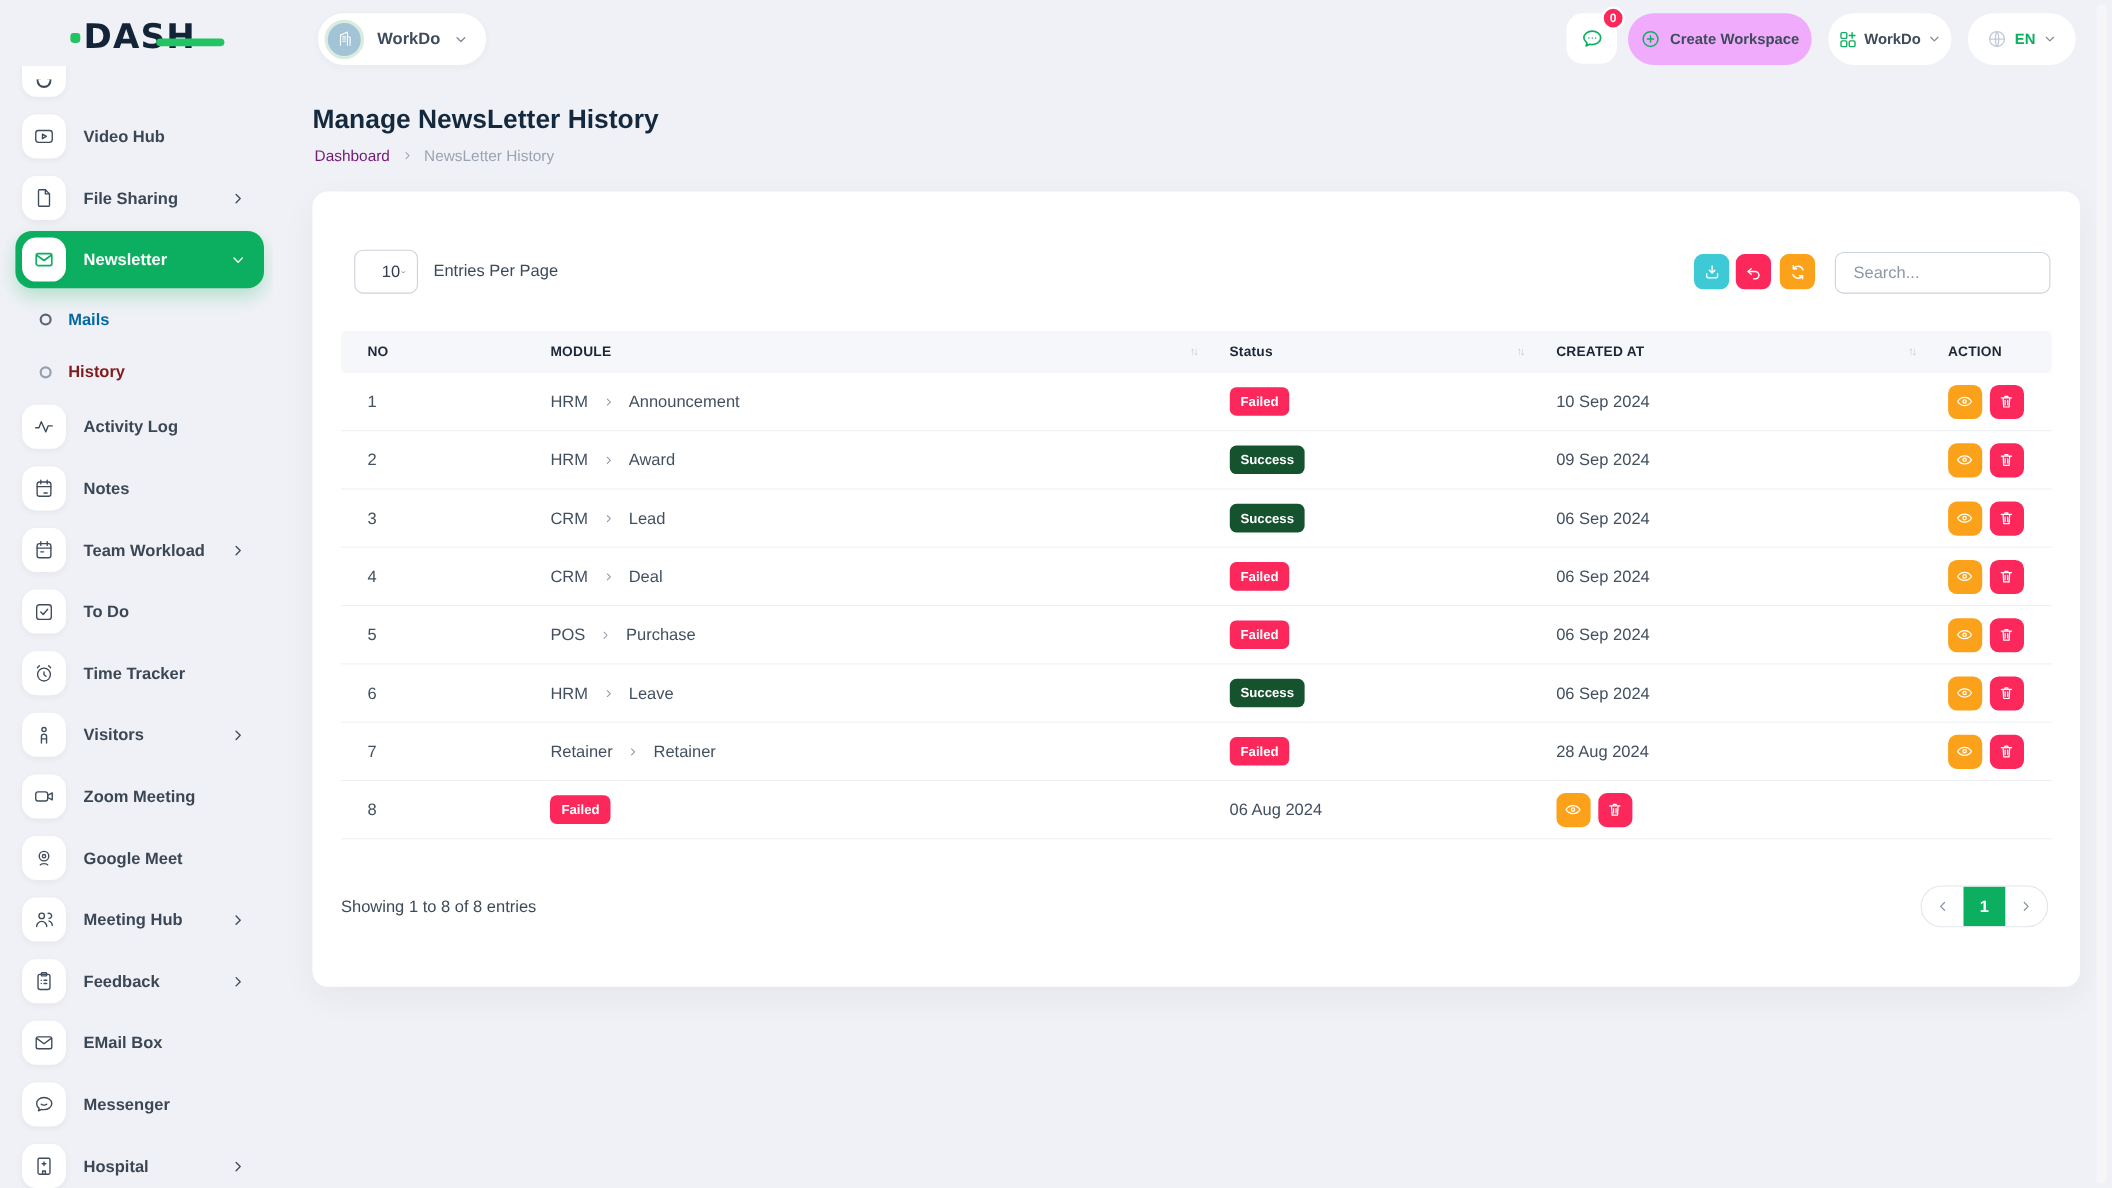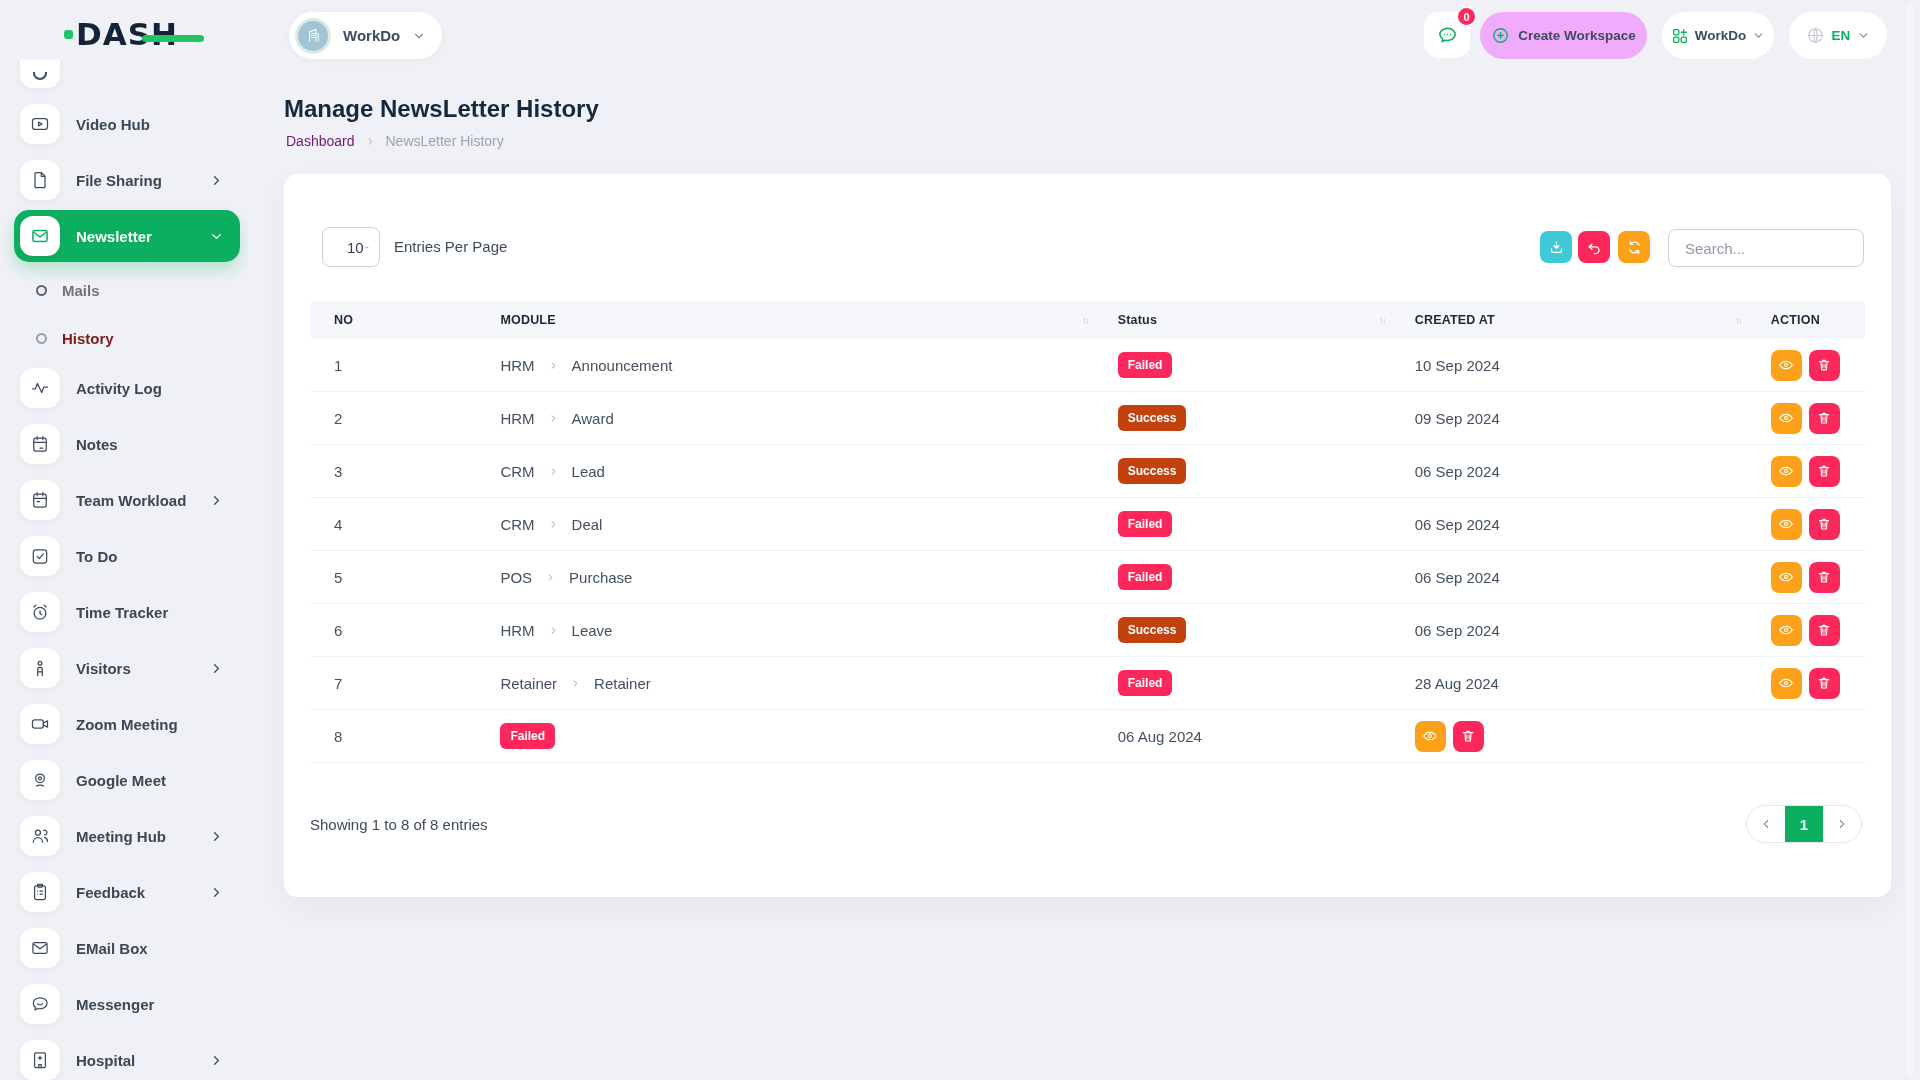--- a/index.html
+++ b/index.html
@@ -23,21 +23,21 @@
   .side-label { margin-left:16px; font-size:15px; font-weight:600; color:#3b4754; white-space:nowrap; }
   .chev-r { position:absolute; right:2px; width:15px; height:15px; stroke:#3f4c5c; stroke-width:2; fill:none; stroke-linecap:round; stroke-linejoin:round; }
   .side-pill { display:flex; align-items:center; height:52px; width:226px; margin:-6px 0 14px 14px; background:#0CAF60; border-radius:15px; padding:0 16px 0 6px; position:relative; cursor:pointer; box-shadow:0 8px 16px rgba(12,175,96,.25); }
   .side-pill .icon-box svg { stroke:#0CAF60; stroke-width:1.8; }
   .side-pill .side-label { color:#fff; font-weight:700; }
   .chev-d { position:absolute; right:16px; width:15px; height:15px; stroke:#fff; stroke-width:2; fill:none; stroke-linecap:round; stroke-linejoin:round; }
   .side-sub { display:flex; align-items:center; height:28px; margin:0 0 20px 36px; cursor:pointer; }
   .side-sub.active { margin-bottom:16px; }
   .sub-dot { width:11px; height:11px; border:2px solid #5a6675; border-radius:50%; flex:none; }
   .side-sub.active .sub-dot { border-color:#93a0af; }
-  .sub-label { margin-left:15px; font-size:15px; font-weight:600; color:#737373; }
+  .sub-label { margin-left:15px; font-size:15px; font-weight:600; color:#0369a1; }
   .side-sub.active .sub-label { color:#7f1d1d; }
 
   
   .ws-pill { position:absolute; left:289px; top:12px; height:47px; background:#fff; border-radius:24px; display:flex; align-items:center; padding:0 16px 0 6px; gap:12px; cursor:pointer; box-shadow:0 2px 8px rgba(30,40,60,.04); }
   .ws-avatar { width:36px; height:36px; border-radius:50%; background:#a3c3d6; border:3px solid #d9ecdf; display:flex; align-items:center; justify-content:center; }
   .ws-avatar svg { width:19px; height:19px; stroke:#fff; stroke-width:1.3; fill:none; stroke-linecap:round; stroke-linejoin:round; }
   .ws-name { font-size:15px; font-weight:600; color:#3e4b5b; }
   .chev-gray { width:14px; height:14px; stroke:#7e8a9a; stroke-width:2; fill:none; stroke-linecap:round; stroke-linejoin:round; }
   .chat-btn { position:absolute; left:1424px; top:12px; width:46px; height:46px; background:#fff; border-radius:15px; display:flex; align-items:center; justify-content:center; cursor:pointer; }
   .chat-btn > svg { width:23px; height:23px; stroke:#0CAF60; stroke-width:1.6; fill:none; stroke-linecap:round; stroke-linejoin:round; }
@@ -78,21 +78,21 @@
   .thead, .trow { display:grid; grid-template-columns:10.7% 39.7% 19.1% 22.9% 7.6%; align-items:center; }
   .thead { height:38px; background:#f6f7fa; border-radius:4px; }
   .th { font-size:12.5px; font-weight:700; color:#1c2839; padding-left:24px; position:relative; letter-spacing:.2px; white-space:nowrap; }
   .sort { position:absolute; right:6px; top:50%; transform:translateY(-50%); font-size:10px; color:#c3cad6; letter-spacing:-2px; font-weight:400; }
   .trow { height:53px; border-bottom:1px solid #eef0f4; }
   .td { padding-left:24px; font-size:15px; color:#425060; }
   .td-module { display:flex; align-items:center; gap:13px; }
   .mod-chev { width:11px; height:11px; stroke:#8c96a5; stroke-width:2; fill:none; stroke-linecap:round; stroke-linejoin:round; flex:none; }
   .badge { display:inline-block; min-width:42px; text-align:center; padding:6px 10px; border-radius:6px; font-size:12px; font-weight:600; color:#fff; }
   .badge-failed { background:#FC275A; }
-  .badge-success { background:#c2410c; }
+  .badge-success { background:#14532d; }
   .td-action { display:flex; gap:7px; }
   .act-btn { width:31px; height:31px; border:none; border-radius:8px; display:flex; align-items:center; justify-content:center; cursor:pointer; padding:0; }
   .act-eye { background:#FBA21A; }
   .act-trash { background:#FC275A; }
   .act-btn svg { width:16px; height:16px; stroke:#fff; stroke-width:1.7; fill:none; stroke-linecap:round; stroke-linejoin:round; }
 
   
   .showing { position:absolute; left:26px; top:642px; font-size:15px; color:#3c4a5a; }
   .pagination { position:absolute; right:29px; top:631px; height:38px; display:flex; border:1px solid #e2e6ec; border-radius:19px; background:#fff; overflow:hidden; }
   .page-prev, .page-next { width:38px; display:flex; align-items:center; justify-content:center; cursor:pointer; }

